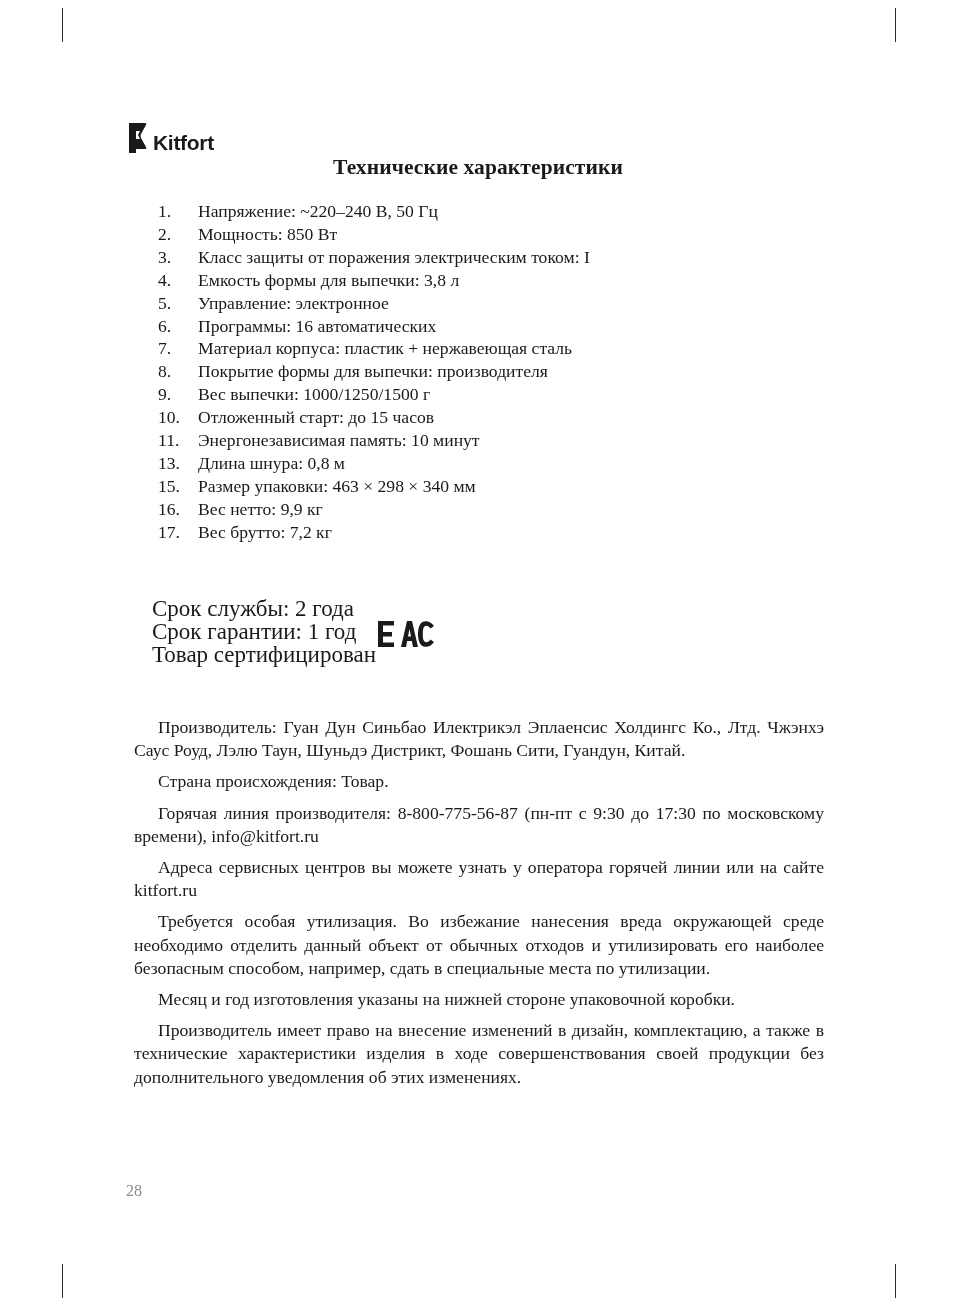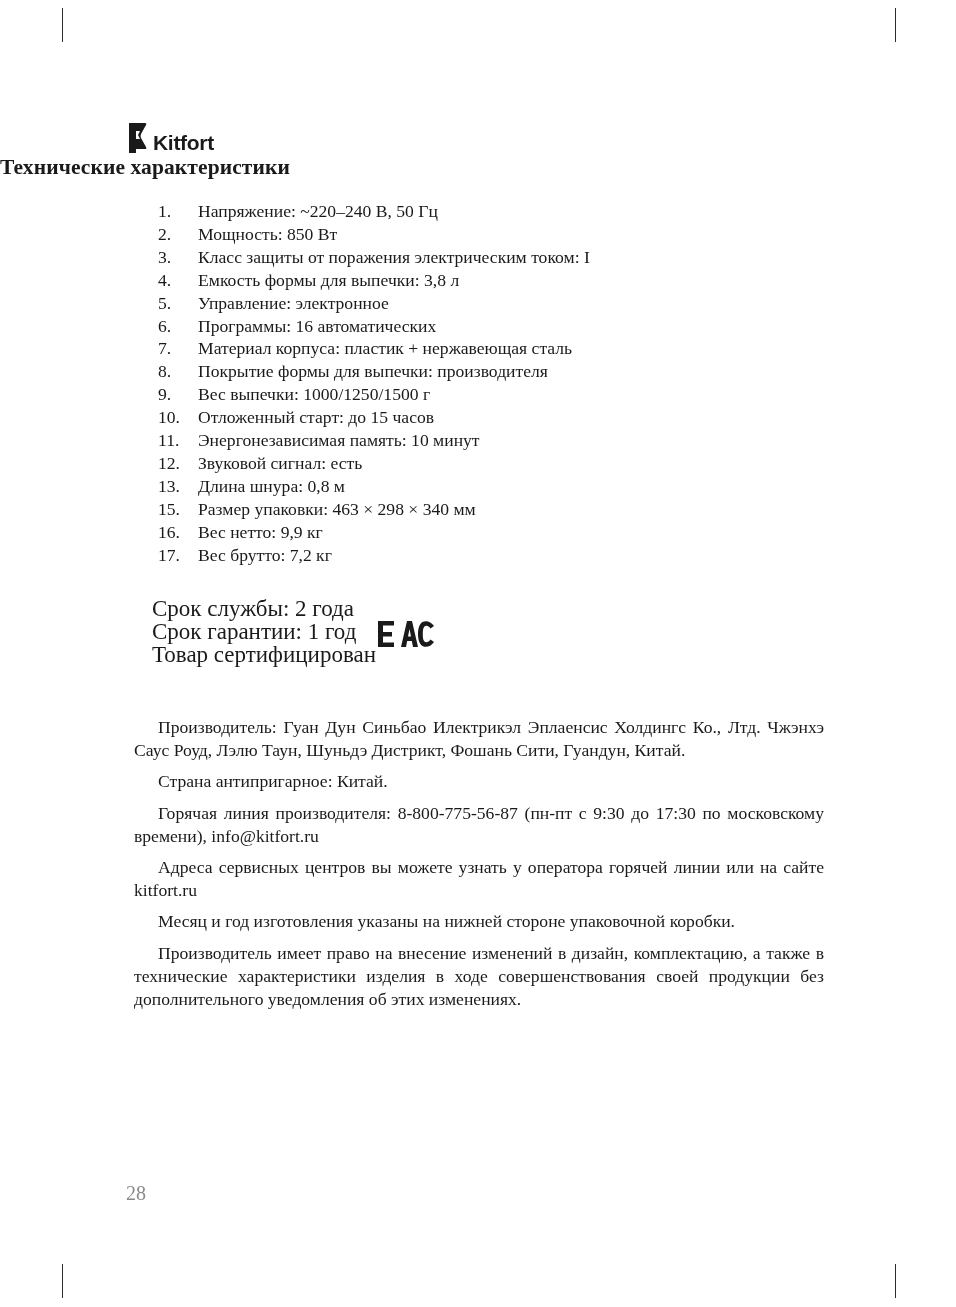--- a/index.html
+++ b/index.html
@@ -50,20 +50,21 @@
     color: #1a1a1a;
     line-height: 1;
     margin-top: 8px;
   }
 
   .title {
     position: absolute;
     left: 0;
     right: 0;
     top: 155px;
+    text-align: center;
     font-size: 21.5px;
     font-weight: bold;
     letter-spacing: 0.1px;
   }
 
   .spec-list {
     position: absolute;
     left: 152px;
     top: 200px;
     width: 640px;
@@ -110,21 +111,21 @@
   }
   .body-text p {
     margin: 8px;
     text-indent: 24px;
   }
 
   .page-number {
     position: absolute;
     left: 126px;
     top: 1182px;
-    font-size: 20px;
+    font-size: 16px;
     color: #8a8a8a;
     font-family: "Liberation Serif", serif;
   }
 </style>
 </head>
 <body>
 
 <div class="page">
 
   <div class="cropmark cm-v cm-tl"></div>
@@ -181,24 +182,20 @@
         <span class="spec-num">9.</span>
         <span class="spec-text">Вес выпечки: 1000/1250/1500 г</span>
       </div>
     <div class="spec-item">
         <span class="spec-num">10.</span>
         <span class="spec-text">Отложенный старт: до 15 часов</span>
       </div>
     <div class="spec-item">
         <span class="spec-num">11.</span>
         <span class="spec-text">Энергонезависимая память: 10 минут</span>
-      </div>
-    <div class="spec-item">
-        <span class="spec-num">12.</span>
-        <span class="spec-text">Звуковой сигнал: есть</span>
       </div>
     <div class="spec-item">
         <span class="spec-num">13.</span>
         <span class="spec-text">Длина шнура: 0,8 м</span>
       </div>
     <div class="spec-item">
         <span class="spec-num">15.</span>
         <span class="spec-text">Размер упаковки: 463 × 298 × 340 мм</span>
       </div>
     <div class="spec-item">
@@ -225,22 +222,23 @@
         <rect x="6" y="15" width="9" height="4.5"></rect>
         <rect x="6" y="25.5" width="11" height="4.5"></rect>
         <path d="M24 30 L30 4 L35 4 L41 30 L36 30 L34.8 24 L30.2 24 L29 30 Z M31 19.5 L34 19.5 L32.5 12 Z"></path>
         <path d="M57 9 C54 4.5 49 3 45.5 5 C41.5 7.2 41 14 41 17 C41 20 41.5 26.8 45.5 29 C49 31 54 29.5 57 25 L53.5 22.5 C51.5 25.5 48.8 26 47.2 24.2 C45.8 22.6 45.8 19 45.8 17 C45.8 15 45.8 11.4 47.2 9.8 C48.8 8 51.5 8.5 53.5 11.5 Z"></path>
       </g>
     </svg>
   </div>
 
   <div class="body-text">
     <p>Производитель: Гуан Дун Синьбао Илектрикэл Эплаенсис Холдингс Ко., Лтд. Чжэнхэ Саус Роуд, Лэлю Таун, Шуньдэ Дистрикт, Фошань Сити, Гуандун, Китай.</p>
-    <p>Страна антипригарное: Китай.</p>
+    <p>Страна происхождения: Товар.</p>
     <p>Горячая линия производителя: 8-800-775-56-87 (пн-пт с 9:30 до 17:30 по московскому времени), info@kitfort.ru</p>
     <p>Адреса сервисных центров вы можете узнать у оператора горячей линии или на сайте kitfort.ru</p>
+    <p>Требуется особая утилизация. Во избежание нанесения вреда окружающей среде необходимо отделить данный объект от обычных отходов и утилизировать его наиболее безопасным способом, например, сдать в специальные места по утилизации.</p>
     <p>Месяц и год изготовления указаны на нижней стороне упаковочной коробки.</p>
     <p>Производитель имеет право на внесение изменений в дизайн, комплектацию, а также в технические характеристики изделия в ходе совершенствования своей продукции без дополнительного уведомления об этих изменениях.</p>
   </div>
 
   <div class="page-number">28</div>
 
 </div>
 
 </body></html>

